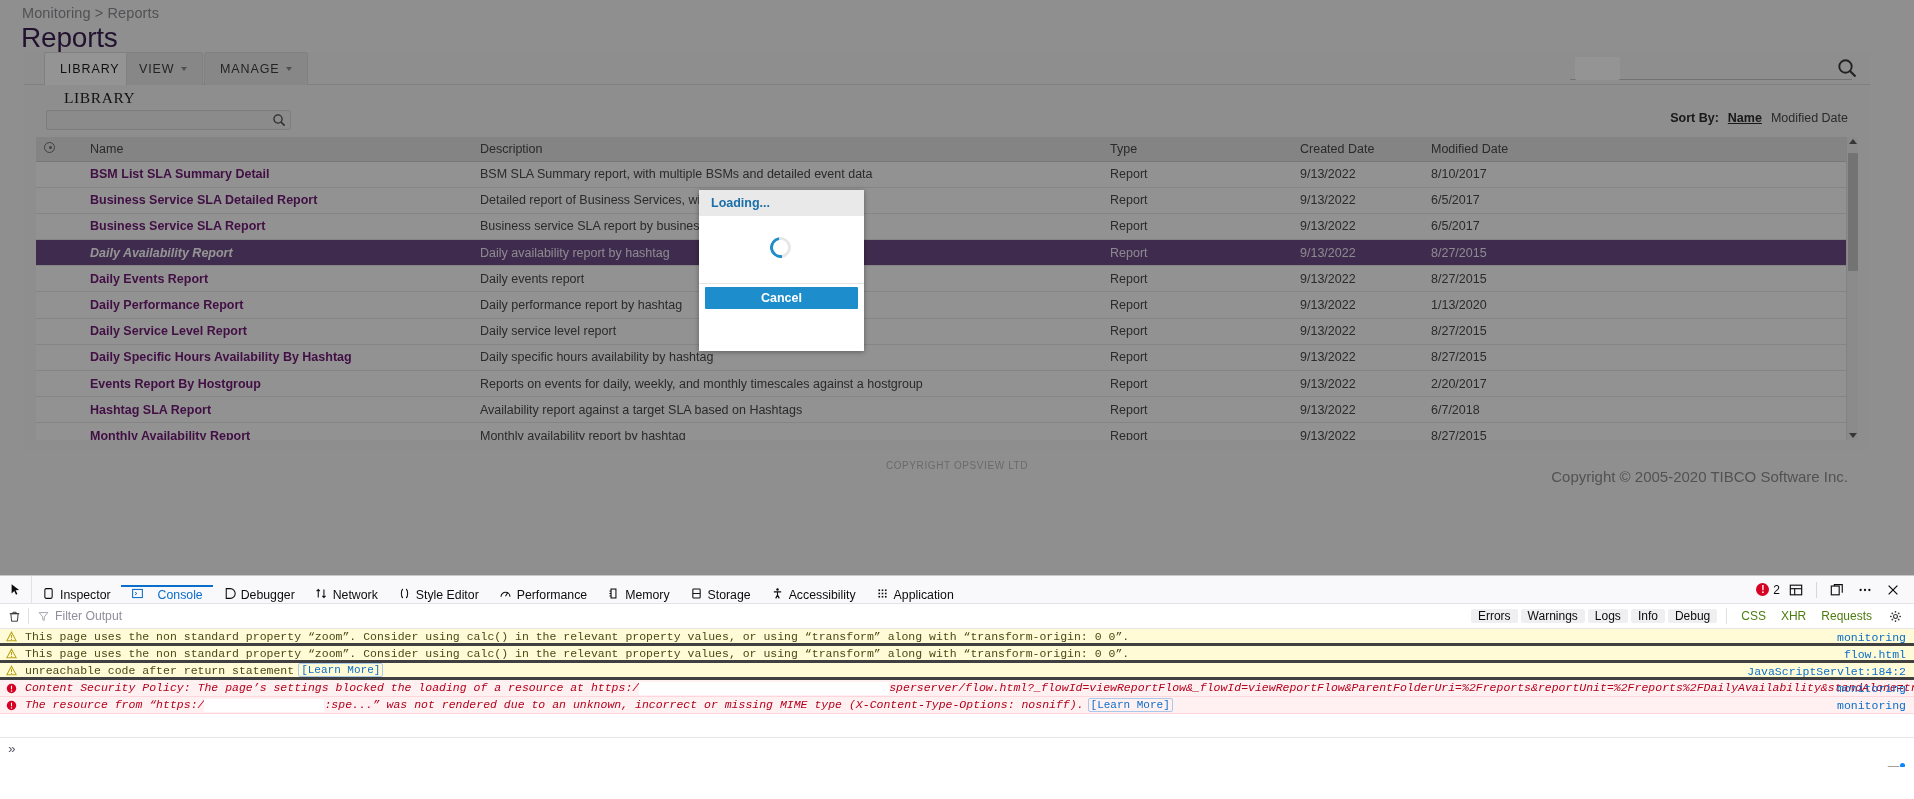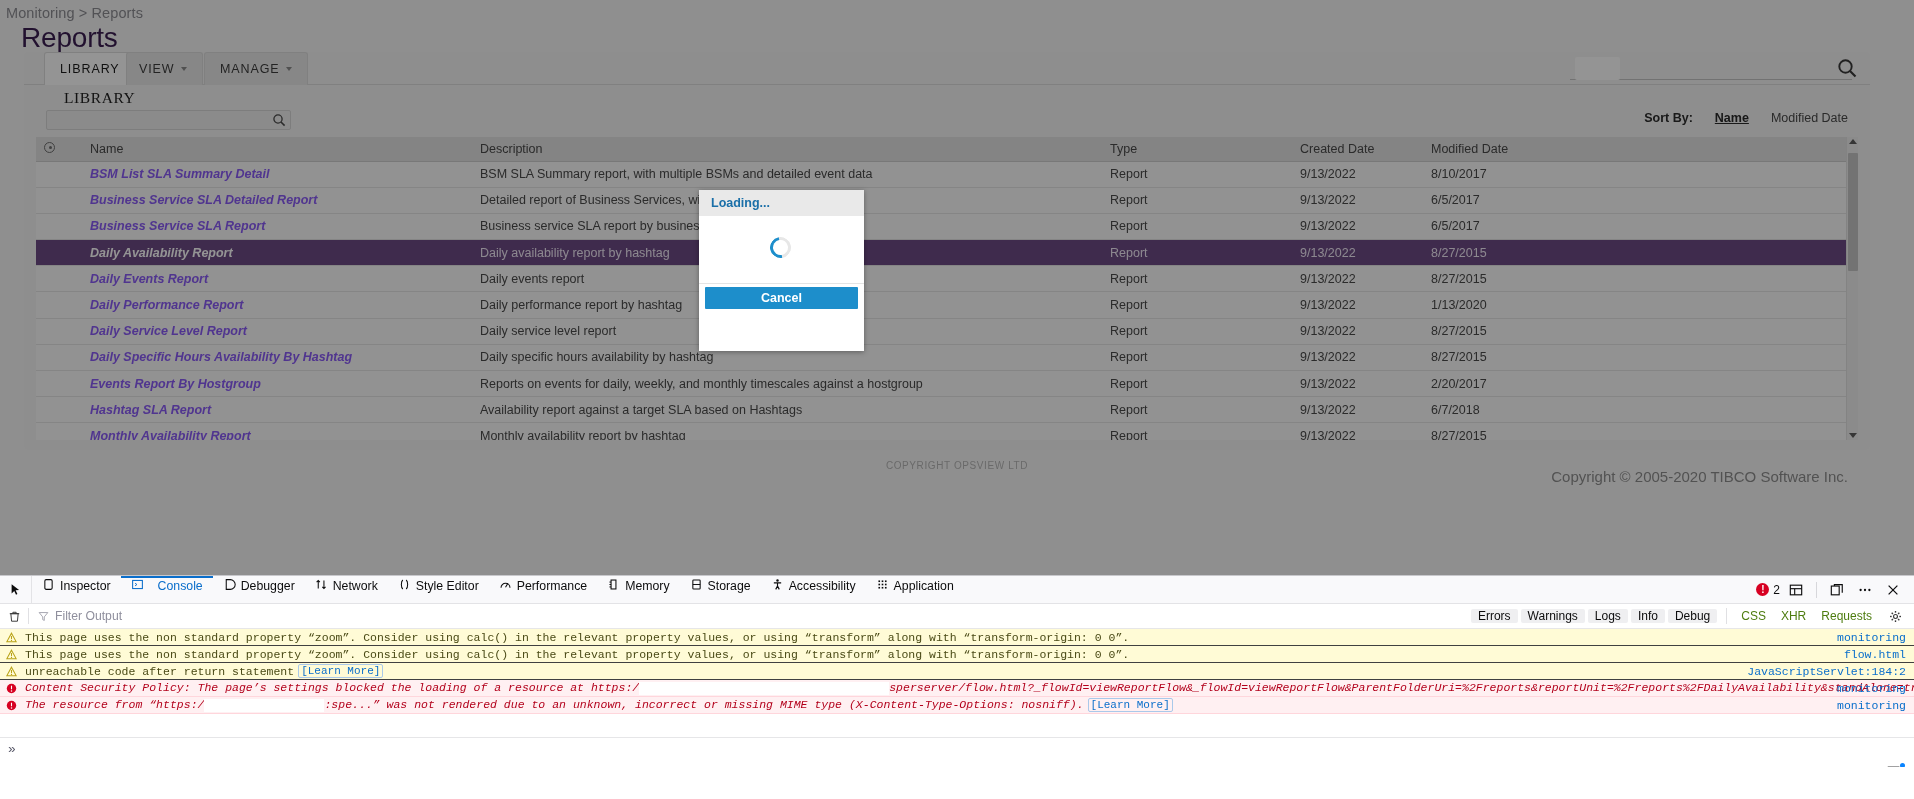--- a/index.html
+++ b/index.html
@@ -19,21 +19,21 @@
     overflow: hidden;
   }
   #app-dim {
     position: absolute; left: 0; top: 0; right: 0; bottom: 0;
     background: rgba(0,0,0,0.42);
     z-index: 40;
     pointer-events: none;
   }
 
   .breadcrumb {
-    position: absolute; left: 6px; top: 5px;
+    position: absolute; left: 22px; top: 5px;
     font-size: 14.5px; color: #8d8d93; letter-spacing: .1px;
   }
   .page-title {
     position: absolute; left: 21px; top: 22px;
     font-size: 28px; color: #3b1e52; font-weight: 400; letter-spacing: -.2px;
   }
 
   
   .panel {
     position: absolute; left: 24px; top: 52px;
@@ -111,21 +111,21 @@
     position: absolute; left: 4px; top: 1px;
     width: 212px; height: 17px;
     border: none; outline: none; background: transparent;
     font-size: 12px; color: #333;
   }
   .filter-icon { position: absolute; right: 4px; top: 2px; width: 14px; height: 14px; cursor:pointer;}
 
   .sortby {
     position: absolute; right: 22px; top: 59px;
     font-size: 12.5px; color: #3d3d3d;
-    display: flex; align-items: center; gap: 22px;
+    display: flex; align-items: center; gap: 9px;
   }
   .sortby .lbl { font-weight: bold; color:#2e2e2e; }
   .sortby .opt { cursor: pointer; color: #2b2b2b; }
   .sortby .opt.sel { font-weight: bold; text-decoration: underline; }
   .sortby .opt.dim { color: #4a4a4a; }
 
   
   .tbl-wrap {
     position: absolute; left: 12px; top: 85px;
     width: 1822px; height: 303px;
@@ -155,23 +155,22 @@
     font-size: 12.5px;
     color: #4a4a4a;
     padding: 0 8px;
     white-space: nowrap; overflow: hidden;
   }
   table.reports tbody tr { background: #fbfbfb; }
   table.reports tbody tr.selected { background: #6d4b86; }
   table.reports tbody tr.selected td { color: #f2eaf7; }
   table.reports tbody tr.selected .rname { color:#ffffff; font-style: italic; }
   .rname {
-    color: #8b5cf6; font-weight: bold; cursor: pointer;
+    color: #701a75; font-weight: bold; cursor: pointer;
     font-size: 12.5px;
-    font-style: italic;
   }
   .sel-circle {
     display:inline-block; width: 11px; height: 11px;
     border: 1.4px solid #6f6f6f; border-radius: 50%;
     position: relative;
   }
   .sel-circle:after {
     content:''; position:absolute; left:3.5px; top:3.5px;
     width: 3px; height:3px; border-radius:50%; background:#6f6f6f;
   }
@@ -265,21 +264,21 @@
     position: relative; height: 28px;
     background: #f9f9fb;
     border-bottom: 1px solid #e3e3e6;
     display: flex; align-items: stretch;
   }
   .dt-picker {
     width: 32px; display:flex; align-items:center; justify-content:center;
     cursor:pointer;
     border-right: 1px solid #e3e3e6;
   }
-  .dt-tabs { display: flex; align-items: flex-start; }
+  .dt-tabs { display: flex; align-items: flex-end; }
   .dt-tab {
     display: flex; align-items: center; gap: 5px;
     padding: 0 10px;
     font-size: 12.3px; color: #0c0c0d;
     cursor: pointer;
     border-top: 2px solid transparent;
   }
   .dt-tab.active {
     color: #0a6ecb;
     border-top: 2px solid #0a6ecb;
@@ -346,21 +345,21 @@
   .log-row {
     position: relative;
     display: flex; align-items: center;
     height: 17px;
     font-family: "Liberation Mono", monospace;
     font-size: 11.5px;
     padding-left: 6px;
     border-bottom: 1px solid transparent;
     white-space: nowrap;
   }
-  .log-row.warn { background: #fffbd6; border-bottom-color: #f7 efc0; border-bottom: 1px solid #404040; color: #585337; }
+  .log-row.warn { background: #fffbd6; border-bottom-color: #f7 efc0; border-bottom: 3px solid #404040; color: #585337; }
   .log-row.warn { color: #4a4a16; }
   .log-row.err  { background: #fff0f2; border-bottom: 1px solid #ffd6dc; color: #b3001b; }
   .log-ico { width: 14px; margin-right: 5px; flex: 0 0 14px; display:flex; align-items:center; }
   .log-msg { overflow: hidden; text-overflow: clip; }
   .log-src {
     position: absolute; right: 8px; top: 2px;
     font-family: "Liberation Mono", monospace;
     font-size: 11.5px; color: #0a6ecb;
     cursor: pointer;
   }

